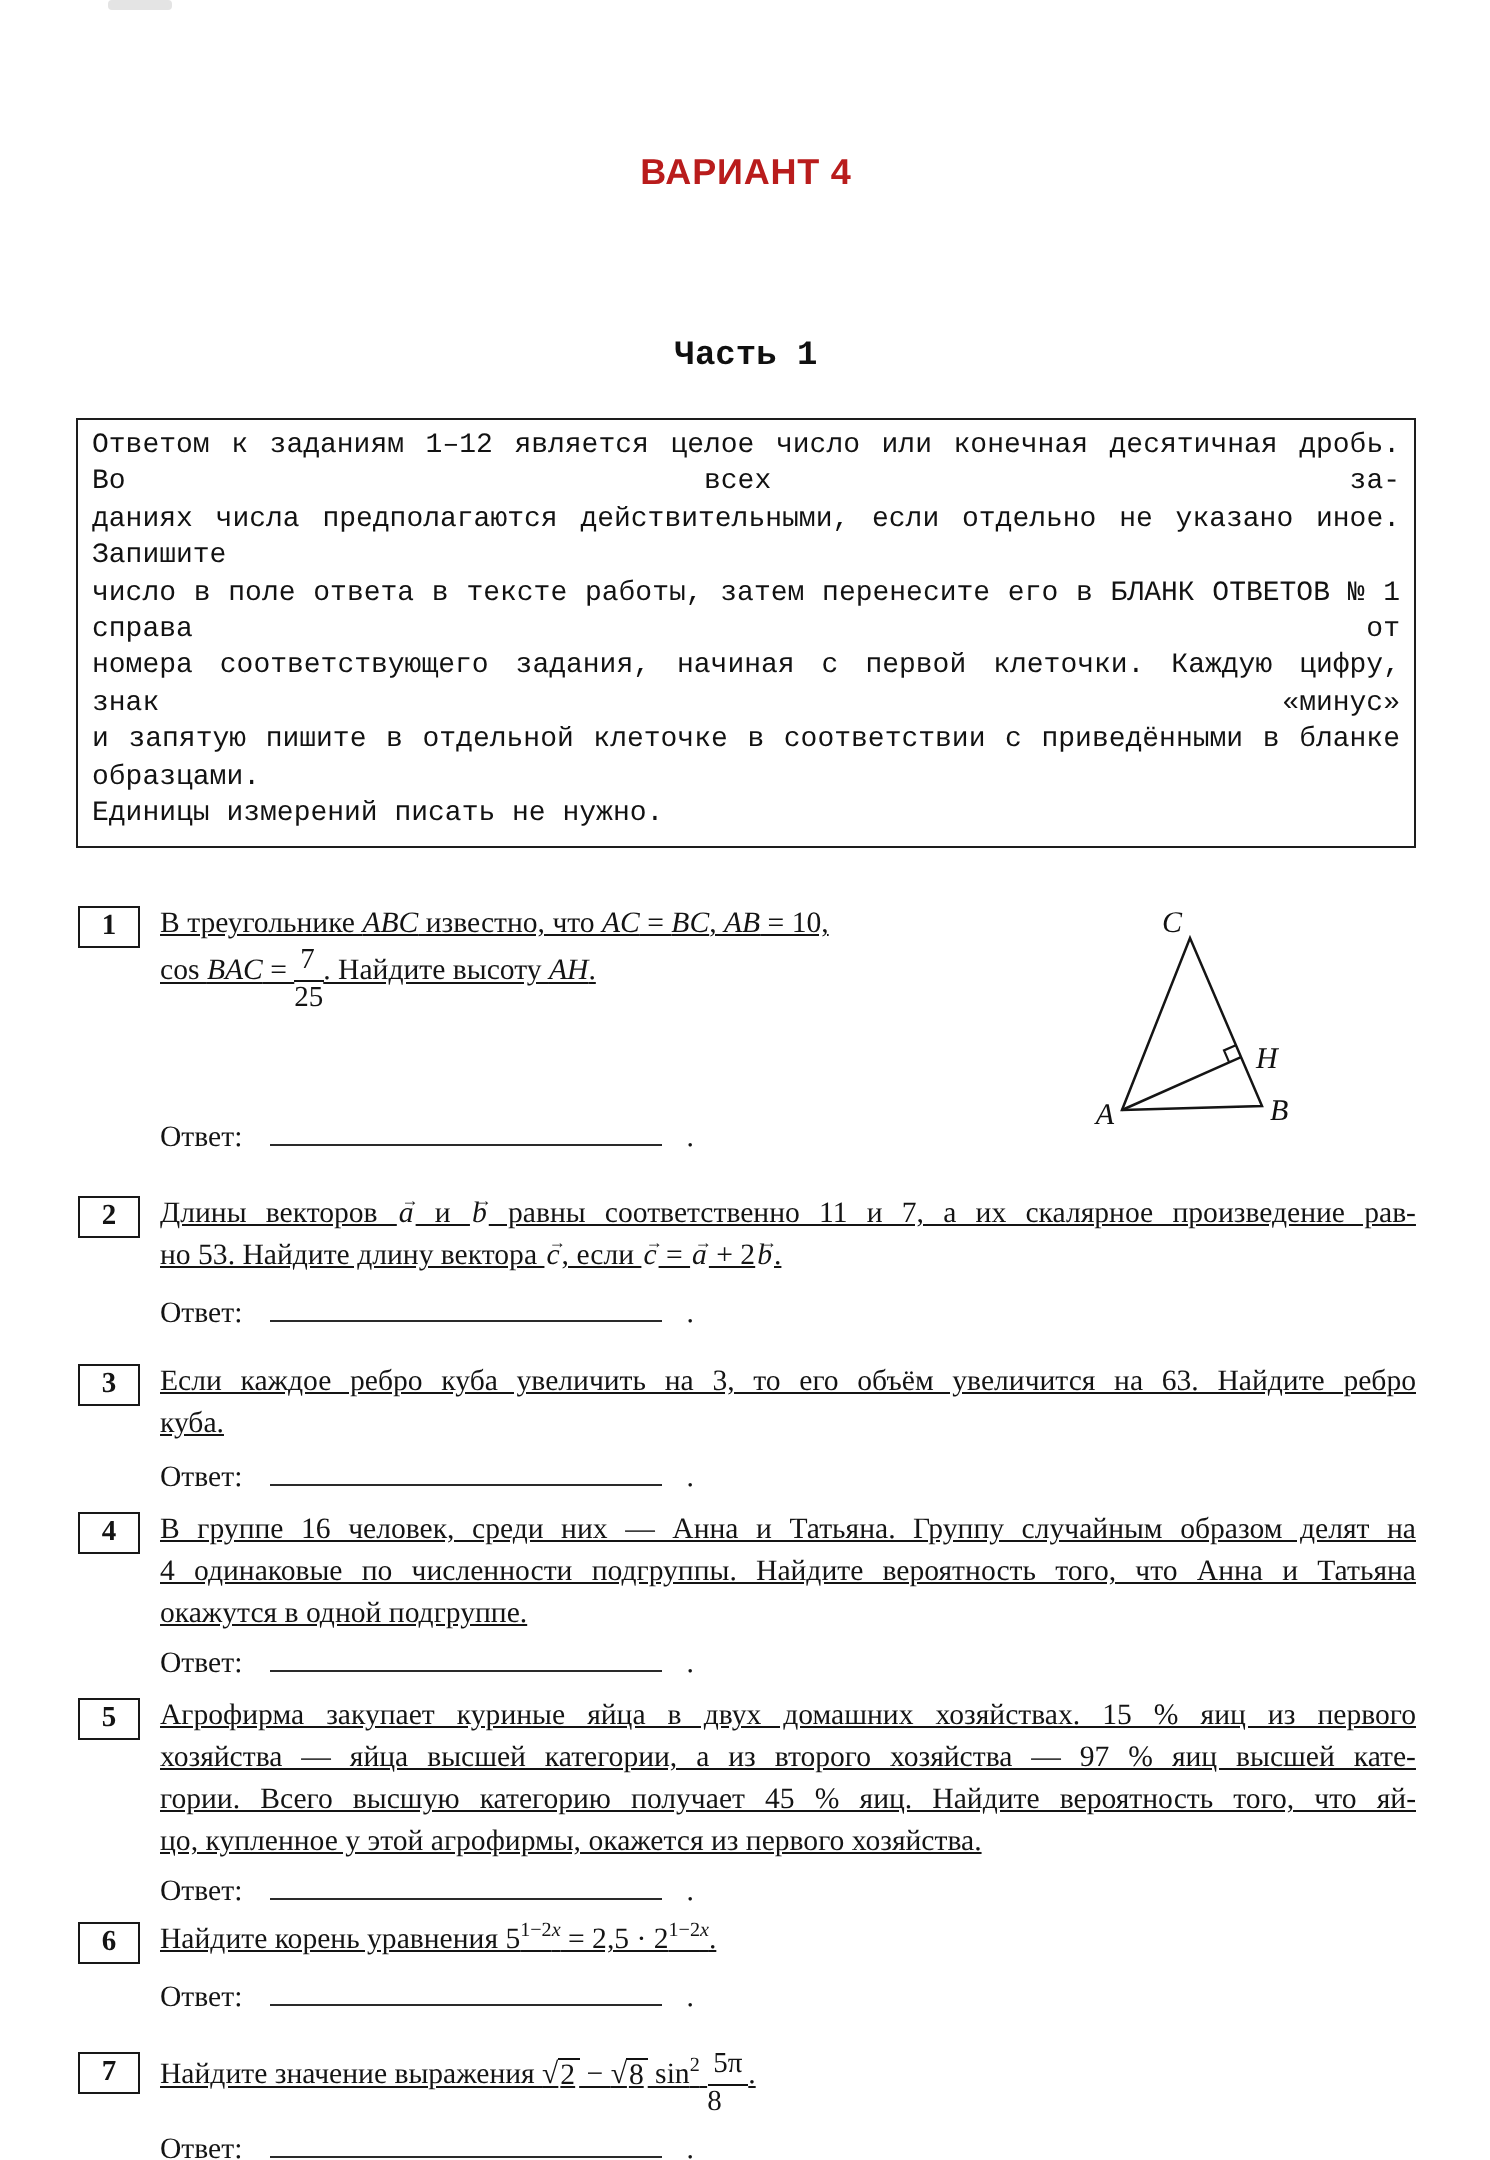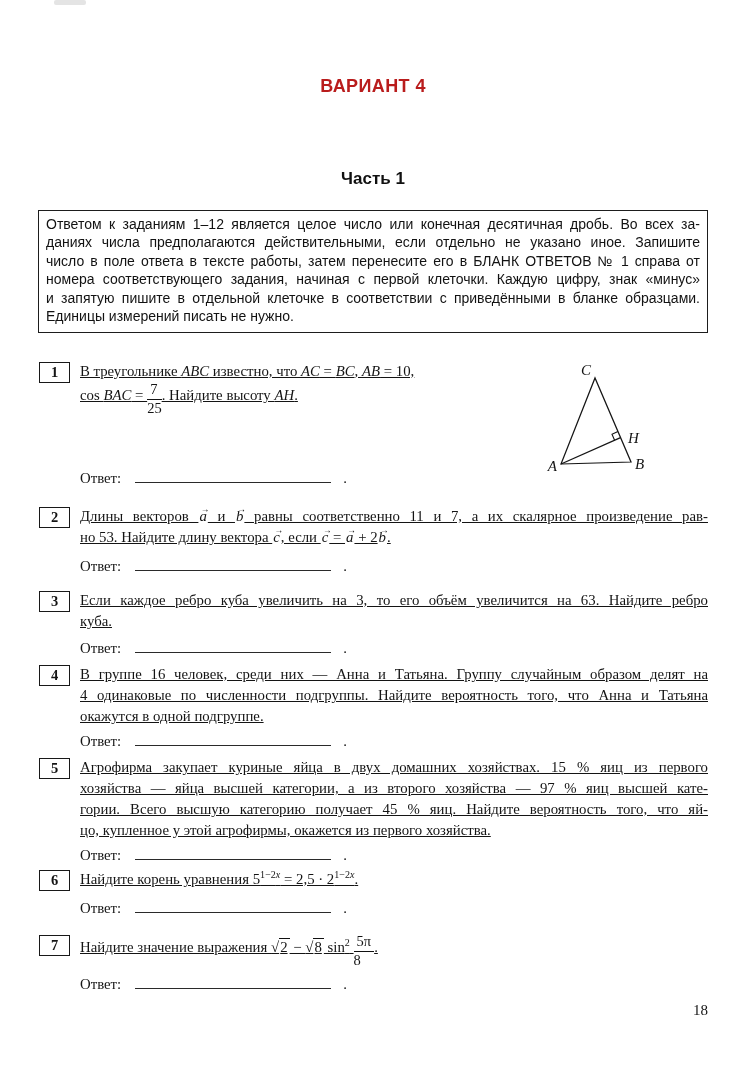--- a/index.html
+++ b/index.html
@@ -2,24 +2,24 @@
 <html><head>
 <meta charset="utf-8">
 <style>
   html,body{margin:0;padding:0;}
   body{width:745px;height:1080px;background:#ffffff;overflow:hidden;
        font-family:"Liberation Serif",serif;color:#141414;}
   .artifact{position:absolute;left:54px;top:0;width:32px;height:5px;background:#e4e4e4;border-radius:2px;}
   .sheet{position:relative;width:670px;margin-left:38px;padding-top:76px;}
   .variant-title{font-family:"Liberation Sans",sans-serif;font-weight:bold;font-size:18px;
        text-align:center;margin:0;letter-spacing:.4px;color:#b91c1c;}
-  .part-title{font-family:Liberation Sans, sans-serif;font-weight:bold;font-size:17px;
+  .part-title{font-family:Liberation Mono, monospace;font-weight:bold;font-size:17px;
        text-align:center;margin:72px 0 0 0;color:#101010;}
   .instr{border:1.6px solid #1d1d1d;margin-top:21px;padding:4px 7px 7px 7px;
-       font-family:Liberation Sans, sans-serif;font-size:14px;line-height:18.4px;color:#121212;}
+       font-family:Liberation Mono, monospace;font-size:14px;line-height:18.4px;color:#121212;}
   .instr .line{text-align:justify;text-align-last:justify;}
   .instr .line:last-child{text-align-last:left;}
   .problem{position:relative;padding-left:42px;font-size:14.8px;line-height:21px;}
   .pnum{position:absolute;left:1px;top:1px;width:29px;height:19px;border:1.6px solid #181818;
        font-weight:bold;font-size:14.5px;line-height:19px;text-align:center;}
   .ptext .line{text-align:justify;text-align-last:justify;text-decoration:underline;}
   .ptext .line:last-child{text-align-last:left;}
   .p1{margin-top:28px;} .p2{margin-top:20px;} .p3{margin-top:16px;}
   .p4{margin-top:8px;}  .p5{margin-top:8px;}  .p6{margin-top:6px;} .p7{margin-top:18px;}
   .p1 .ptext{width:462px;}

